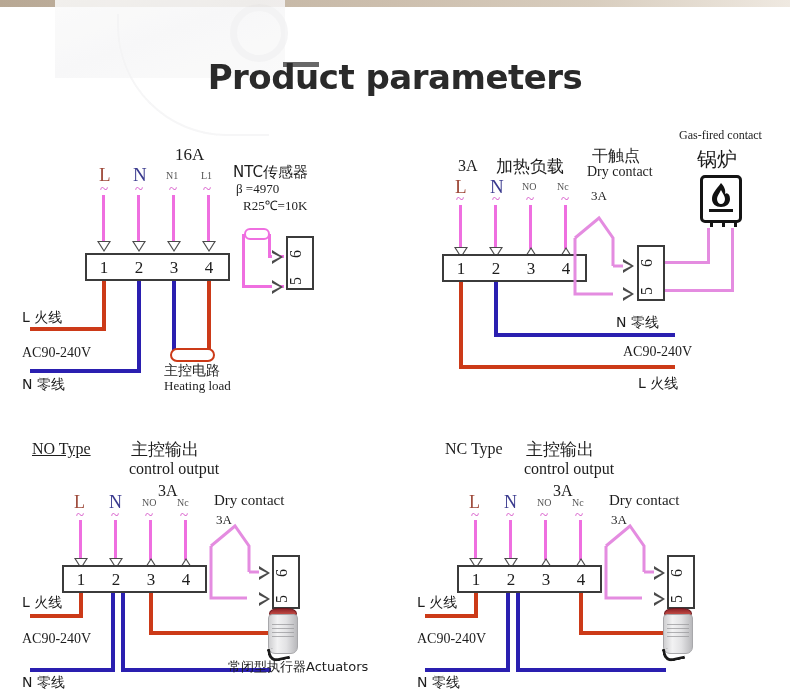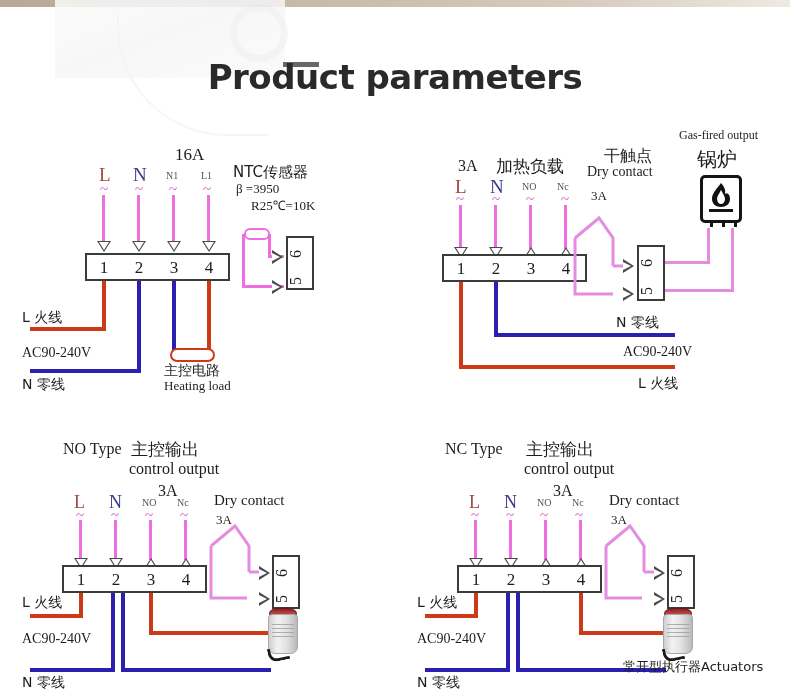--- a/index.html
+++ b/index.html
@@ -164,22 +164,22 @@
   <div class="lbl" style="left:22px;top:345px;font-size:14px;">AC90-240V</div>
   <div class="lbl cn" style="left:22px;top:376px;font-size:14px;">N 零线</div>
 
   <div class="w blue" style="left:172px;top:281px;width:4px;height:73px;"></div>
   <div class="w red" style="left:207px;top:281px;width:4px;height:73px;"></div>
   <div class="capsR" style="left:170px;top:348px;width:45px;height:14px;"></div>
   <div class="lbl cn" style="left:164px;top:362px;font-size:14px;">主控电路</div>
   <div class="lbl" style="left:164px;top:378px;font-size:13px;">Heating load</div>
 
   <div class="lbl cn" style="left:233px;top:163px;font-size:15px;">NTC传感器</div>
-  <div class="lbl" style="left:236px;top:181px;font-size:13px;">β =3950</div>
-  <div class="lbl" style="left:251px;top:196px;font-size:13px;">R25℃=10K</div>
+  <div class="lbl" style="left:236px;top:181px;font-size:13px;">β =4970</div>
+  <div class="lbl" style="left:243px;top:196px;font-size:13px;">R25℃=10K</div>
 
   <div class="caps" style="left:244px;top:228px;width:26px;height:12px;"></div>
   <div class="w vp" style="left:242px;top:234px;width:3px;height:54px;"></div>
   <div class="w vp" style="left:242px;top:285px;width:36px;height:3px;"></div>
   <div class="w vp" style="left:268px;top:234px;width:3px;height:24px;"></div>
   <div class="w vp" style="left:268px;top:255px;width:16px;height:3px;"></div>
   <div class="w vp" style="left:275px;top:285px;width:9px;height:3px;"></div>
 
   <div class="cnR" style="left:272px;top:250px;">
       <i></i>
@@ -233,41 +233,41 @@
 
   <div class="w red" style="left:64px;top:282px;width:4px;height:87px;"></div>
   <div class="w red" style="left:64px;top:365px;width:216px;height:4px;"></div>
   <div class="lbl cn" style="left:243px;top:375px;font-size:14px;">L 火线</div>
 
   <div class="w blue" style="left:99px;top:282px;width:4px;height:55px;"></div>
   <div class="w blue" style="left:99px;top:333px;width:181px;height:4px;"></div>
   <div class="lbl cn" style="left:221px;top:314px;font-size:14px;">N 零线</div>
   <div class="lbl" style="left:228px;top:344px;font-size:14px;">AC90-240V</div>
 
-  <div class="lbl cn" style="left:197px;top:146px;font-size:16px;margin-left:12px;">干触点</div>
+  <div class="lbl cn" style="left:197px;top:146px;font-size:16px;">干触点</div>
   <div class="lbl" style="left:192px;top:164px;font-size:14px;">Dry contact</div>
   <div class="lbl" style="left:196px;top:188px;font-size:13px;">3A</div>
 
   <svg class="sw" width="90" height="90" style="left:178px;top:208px;">
     <polyline points="2,30 26,10 40,30 40,58" fill="none" stroke="#e48ce0" stroke-width="3"></polyline>
     <polyline points="2,30 2,86 40,86" fill="none" stroke="#e48ce0" stroke-width="3"></polyline>
     <line x1="40" y1="58" x2="56" y2="58" stroke="#e48ce0" stroke-width="3"></line>
   </svg>
   <div class="cnR" style="left:228px;top:259px;">
       <i></i>
     </div>
   <div class="cnR" style="left:228px;top:287px;">
       <i></i>
     </div>
 
   <div class="blk56" style="left:242px;top:245px;width:28px;height:56px;"></div>
   <div class="rot" style="left:248px;top:254px;">6</div>
   <div class="rot" style="left:248px;top:282px;">5</div>
 
-  <div class="lbl" style="left:284px;top:128px;font-size:12px;">Gas-fired output</div>
+  <div class="lbl" style="left:284px;top:128px;font-size:12px;">Gas-fired contact</div>
   <div class="lbl cn" style="left:302px;top:146px;font-size:20px;">锅炉</div>
 
   <div class="boiler" style="left:305px;top:175px;">
     <svg width="36" height="30" style="position:absolute;left:0px;top:2px;">
       <path d="M18 3 C13 10, 9 13, 9 19 C9 24, 13 27, 18 27 C23 27, 27 24, 27 19 C27 14, 24 12, 22 14 C23 10, 21 6, 18 3 Z" fill="#111"></path>
       <path d="M18 10 C16 14, 14 16, 14 19 C14 22, 16 24, 18 24 C20 24, 22 22, 22 19 C22 16, 20 14, 18 10 Z" fill="#fff"></path>
     </svg>
     <div class="bar"></div>
     <div class="leg" style="left:7px;"></div>
     <div class="leg" style="left:19px;"></div>
@@ -275,21 +275,21 @@
   </div>
 
   <div class="w vpl" style="left:312px;top:228px;width:3px;height:35px;"></div>
   <div class="w vpl" style="left:270px;top:261px;width:45px;height:3px;"></div>
   <div class="w vpl" style="left:336px;top:228px;width:3px;height:63px;"></div>
   <div class="w vpl" style="left:270px;top:289px;width:69px;height:3px;"></div>
 </div>
 
 <div class="diag" style="left:0;top:400px;width:395px;height:298px;">
 
-  <div class="lbl" style="left:63px;top:40px;font-size:16px;">NO Type</div>
+  <div class="lbl" style="left:32px;top:40px;font-size:16px;text-decoration:underline;">NO Type</div>
   <div class="lbl cn" style="left:131px;top:38px;font-size:17px;">主控输出</div>
   <div class="lbl" style="left:129px;top:60px;font-size:16px;">control output</div>
   <div class="lbl" style="left:158px;top:82px;font-size:16px;">3A</div>
 
   <div class="lbl" style="left:74px;top:92px;font-size:18px;color:#9e4a3a;">L</div>
   <div class="tld" style="left:76px;top:108px;">~</div>
   <div class="lbl" style="left:109px;top:92px;font-size:18px;color:#3a3a8e;">N</div>
   <div class="tld" style="left:111px;top:108px;">~</div>
   <div class="lbl" style="left:142px;top:97px;font-size:10px;color:#555;">NO</div>
   <div class="tld" style="left:145px;top:108px;">~</div>
@@ -352,20 +352,21 @@
   <div class="blk56" style="left:272px;top:155px;width:28px;height:54px;"></div>
   <div class="rot" style="left:278px;top:164px;">6</div>
   <div class="rot" style="left:278px;top:190px;">5</div>
 
   <div class="act" style="left:266px;top:208px;">
     <div class="cap"></div>
     <div class="body"></div>
     <div class="txt"></div>
     <div class="tail"></div>
   </div>
+  <div class="lbl cn" style="left:228px;top:258px;font-size:13px;">常闭型执行器Actuators</div>
 </div>
 
 <div class="diag" style="left:395px;top:400px;width:395px;height:298px;">
 
   <div class="lbl" style="left:50px;top:40px;font-size:16px;">NC Type</div>
   <div class="lbl cn" style="left:131px;top:38px;font-size:17px;">主控输出</div>
   <div class="lbl" style="left:129px;top:60px;font-size:16px;">control output</div>
   <div class="lbl" style="left:158px;top:82px;font-size:16px;">3A</div>
 
   <div class="lbl" style="left:74px;top:92px;font-size:18px;color:#9e4a3a;">L</div>
@@ -433,14 +434,13 @@
   <div class="blk56" style="left:272px;top:155px;width:28px;height:54px;"></div>
   <div class="rot" style="left:278px;top:164px;">6</div>
   <div class="rot" style="left:278px;top:190px;">5</div>
 
   <div class="act" style="left:266px;top:208px;">
     <div class="cap"></div>
     <div class="body"></div>
     <div class="txt"></div>
     <div class="tail"></div>
   </div>
-  <div class="lbl cn" style="left:228px;top:258px;font-size:13px;">常开型执行器Actuators</div>
 </div>
 
 </body></html>

